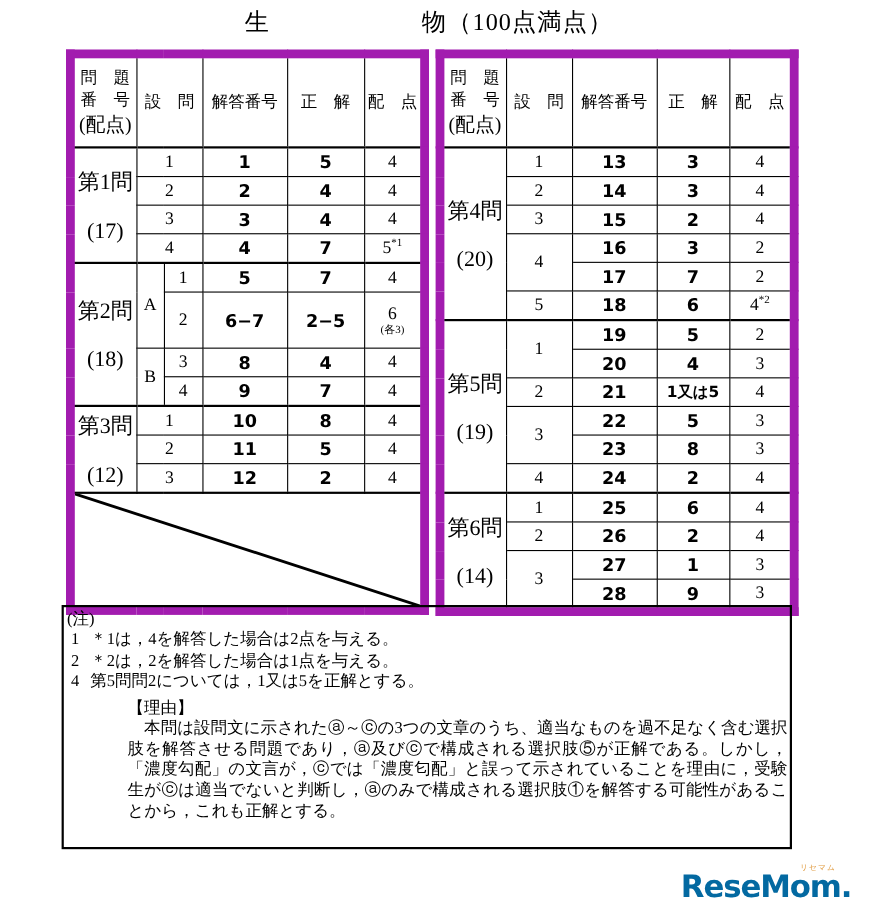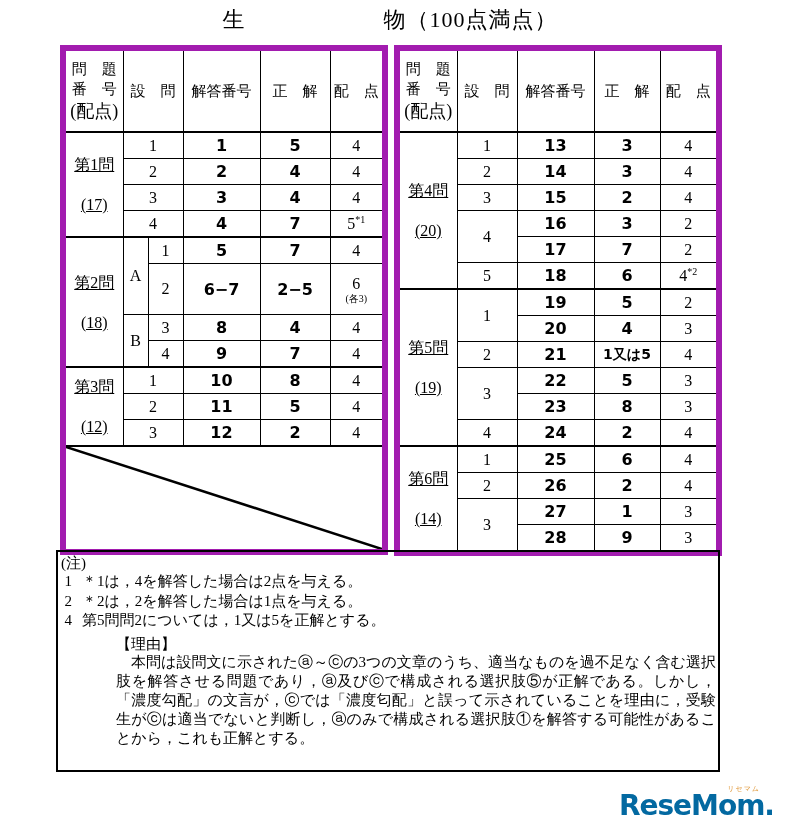--- a/index.html
+++ b/index.html
@@ -17,41 +17,41 @@
     font-size:22px;
     letter-spacing:1px;
     white-space:pre;
   }
   .tables-row{
     position:absolute;top:45px;left:60px;
     display:flex;gap:6px;align-items:flex-start;
   }
   table.anskey{
     border-collapse:collapse;
-    border:6px solid #a21caf;
+    border:8px solid #a21caf;
     table-layout:fixed;
   }
   table.anskey td{
     border:1px solid #000;
     text-align:center;
     vertical-align:middle;
     padding:0;
     height:25px;
     overflow:hidden;
   }
   tr.hdr td{
     height:80px;
     border-bottom:2px solid #000;
     font-size:15px;
     line-height:1.35;
   }
   .hdr .small{font-size:18px;}
   tr.gtop td{border-top:2px solid #000;}
   tr.tall td{height:50px;}
-  td.gcell{font-size:16px;text-decoration:underline;}
+  td.gcell{font-size:20px;}
   .gcell .stack{display:flex;flex-direction:column;align-items:center;gap:20px;}
   td.ser{font-size:16px;}
   td.go, .goval{
     font-family:"DejaVu Sans","Liberation Sans",sans-serif;
     font-weight:bold;
     font-size:16px;
   }
   td.go.longval{font-size:14px;letter-spacing:0;}
   sup.ptsup{font-size:10px;line-height:0;}
   .pt-sub{font-size:10px;line-height:1.1;}

